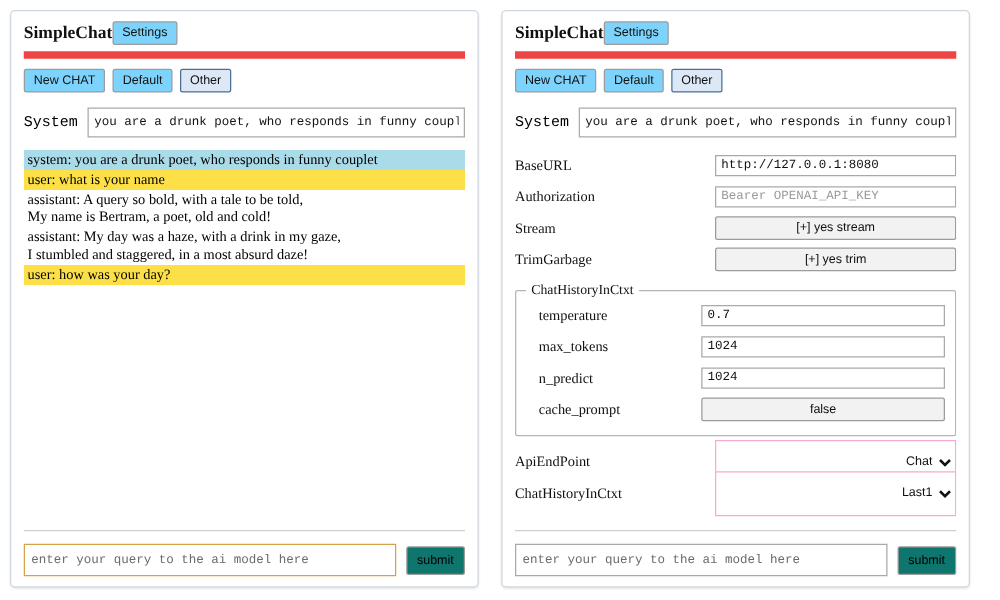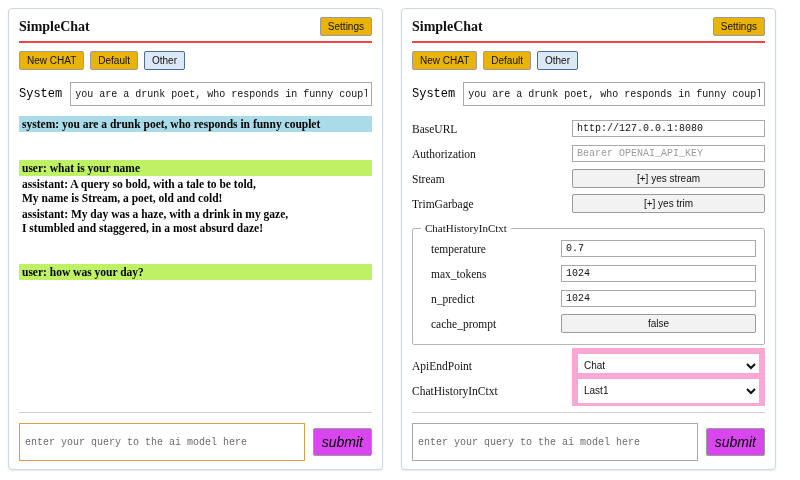--- a/index.html
+++ b/index.html
@@ -32,34 +32,33 @@
     border: 1px solid #cfd8e0;
     border-radius: 4px;
     box-shadow: 0 1px 2px rgba(0,0,0,0.10);
     padding: 8px 10px;
     display: flex;
     flex-direction: column;
   }
   .titlebar {
     display: flex;
     align-items: center;
-    justify-content: space-between;
-    border-bottom: 2px solid #ef4444;
+    border-bottom: 6px solid #ef4444;
     padding-bottom: 5px;
   }
   .app-title {
     font-family: "Liberation Serif", serif;
     font-weight: bold;
     font-size: 14px;
     color: #111;
   }
   .btn {
     font-family: "Liberation Sans", sans-serif;
     font-size: 10px;
-    background: #eab308;
+    background: #7dd3fc;
     border: 1px solid #9b9b9b;
     border-radius: 2px;
     padding: 2px 7px;
     color: #111;
     cursor: pointer;
     line-height: 13px;
   }
   .btn.selected {
     background: #dce8f5;
     border-color: #4a6f96;
@@ -91,58 +90,56 @@
     box-sizing: border-box;
     height: 24px;
   }
   
   .chat-area {
     flex: 1;
     overflow: hidden;
     font-family: "Liberation Serif", serif;
     font-size: 11.5px;
     line-height: 14px;
-    font-weight: bold;
   }
   .msg {
     padding: 1px 3px;
     white-space: pre-wrap;
   }
   .msg.system { background: #aadbe8; }
-  .msg.user   { background: #bef264; margin-top: 28px; }
+  .msg.user   { background: #fde047; }
   .msg.assistant { background: transparent; }
   .composer {
     display: flex;
     gap: 8px;
     align-items: center;
     border-top: 1px solid #cfcfcf;
     padding-top: 10px;
     margin-top: 6px;
   }
   .composer-input {
     flex: 1;
     font-family: "Liberation Mono", monospace;
     font-size: 10px;
     padding: 5px 5px;
     border: 1px solid #d3a24a;
     background: #ffffff;
     box-sizing: border-box;
-    height: 38px;
+    height: 26px;
     color: #111;
   }
   .composer-input::placeholder { color: #6b6b6b; }
   .composer-input.plain { border: 1px solid #a9a9a9; }
   .submit-btn {
-    font-size: 14px;
+    font-size: 10px;
     padding: 5px 8px;
-    background: #d946ef;
+    background: #0f766e;
     border: 1px solid #9b9b9b;
     border-radius: 2px;
     cursor: pointer;
-    font-style: italic;
   }
   
   .settings-body {
     flex: 1;
     overflow: hidden;
     padding-top: 2px;
   }
   .setting-row {
     display: flex;
     align-items: center;
@@ -180,24 +177,25 @@
     border-radius: 2px;
     cursor: pointer;
     color: #111;
   }
   select.select-input {
     width: 100%;
     box-sizing: border-box;
     font-family: "Liberation Sans", sans-serif;
     font-size: 10px;
     height: 36px;
-    border: 6px solid #f9a8d4;
+    border: 1px solid #f9a8d4;
     background: #ffffff;
     color: #111;
     padding: 1px 2px;
+    text-align: right;
   }
   fieldset.group {
     border: 1px solid #b5b5b5;
     border-radius: 2px;
     margin: 8px 0 10px 0;
     padding: 4px 8px 6px 8px;
   }
   fieldset.group > legend {
     font-family: "Liberation Serif", serif;
     font-size: 11px;
@@ -231,21 +229,21 @@
 
     <div class="sysrow">
       <span class="sys-label">System</span>
       <input class="sys-input" type="text" value="you are a drunk poet, who responds in funny couplet" style="">
     </div>
 
     <div class="chat-area">
       <div class="msg system">system: you are a drunk poet, who responds in funny couplet</div>
       <div class="msg user">user: what is your name</div>
       <div class="msg assistant">assistant: A query so bold, with a tale to be told,
-My name is Stream, a poet, old and cold!</div>
+My name is Bertram, a poet, old and cold!</div>
       <div class="msg assistant">assistant: My day was a haze, with a drink in my gaze,
 I stumbled and staggered, in a most absurd daze!</div>
       <div class="msg user">user: how was your day?</div>
     </div>
 
     <div class="composer">
       <input class="composer-input" type="text" placeholder="enter your query to the ai model here" style="">
       <button class="submit-btn">submit</button>
     </div>
 

